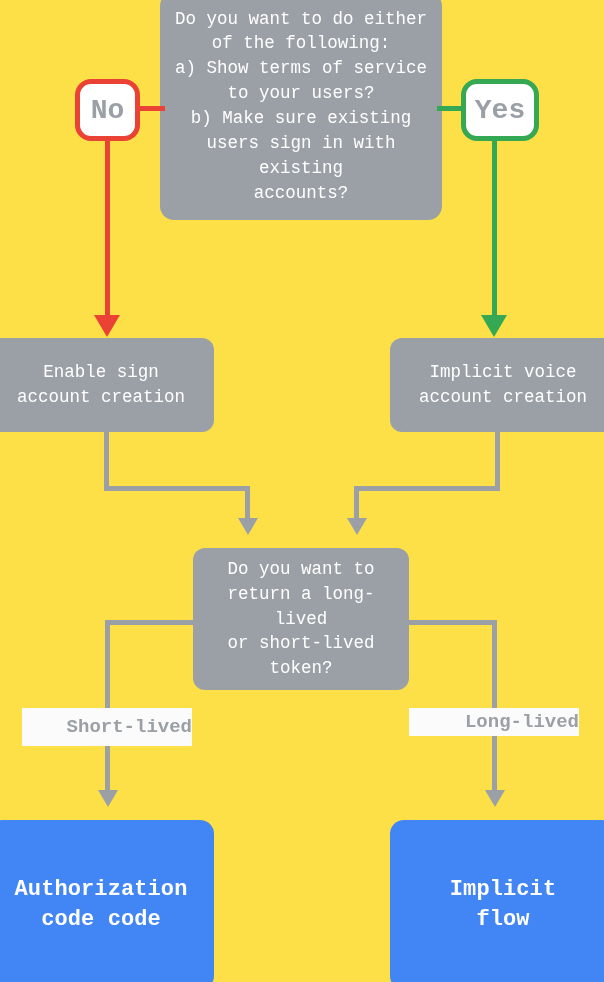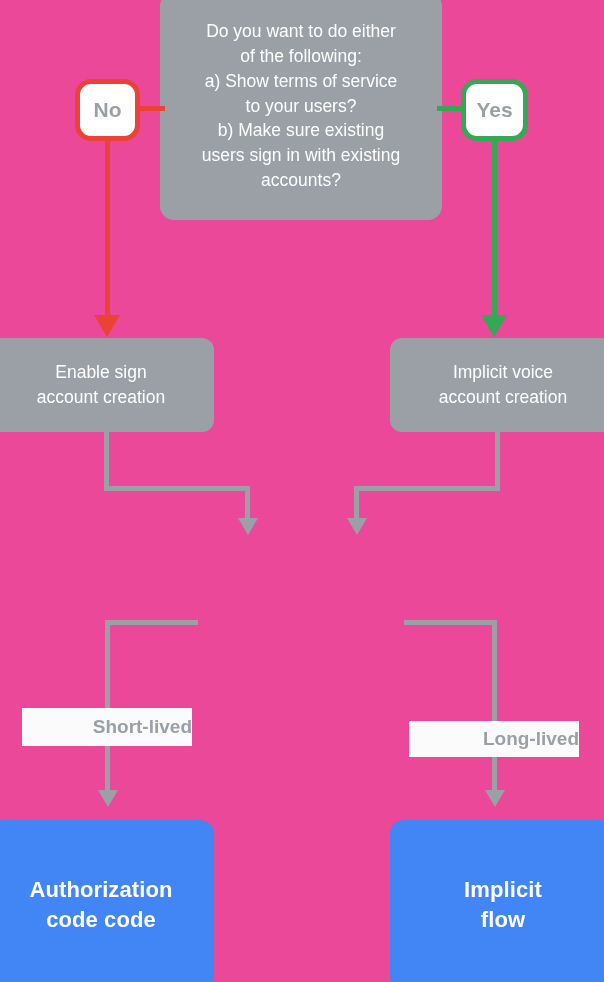--- a/index.html
+++ b/index.html
@@ -8,22 +8,23 @@
     padding: 0;
     background: #000000;
   }
   body {
     font-family: "Liberation Sans", sans-serif;
   }
   #canvas {
     position: relative;
     width: 604px;
     height: 982px;
-    background: #ec4899;
+    background: #fde047;
     overflow: hidden;
+    font-family: Liberation Mono, monospace;
   }
 
   
   .node {
     position: absolute;
     box-sizing: border-box;
     display: flex;
     align-items: center;
     justify-content: center;
     text-align: center;
@@ -50,21 +51,21 @@
 
   
   .badge {
     position: absolute;
     box-sizing: border-box;
     display: flex;
     align-items: center;
     justify-content: center;
     background: #ffffff;
     border-radius: 16px;
-    font-size: 21px;
+    font-size: 28px;
     font-weight: 700;
     color: #9aa0a6;
     z-index: 5;
   }
   .badge-no  { border: 5px solid #ea4335; }
   .badge-yes { border: 5px solid #34a853; }
 
   
   .edge-label {
     position: absolute;
@@ -124,21 +125,21 @@
 
   <div class="badge badge-no" style="left:75px; top:79px; width:65px; height:62px;">
     <span>No</span>
   </div>
 
   <div class="conn conn-red" style="left:105px; top:139px; width:5px; height:180px;"></div>
   <div class="arrowhead arrowhead-red" style="left:94px; top:315px;"></div>
 
   <div class="conn conn-green" style="left:437px; top:106px; width:28px; height:5px;"></div>
 
-  <div class="badge badge-yes" style="left:461px; top:79px; width:67px; height:62px;">
+  <div class="badge badge-yes" style="left:461px; top:79px; width:78px; height:62px;">
     <span>Yes</span>
   </div>
 
   <div class="conn conn-green" style="left:492px; top:139px; width:5px; height:180px;"></div>
   <div class="arrowhead arrowhead-green" style="left:481px; top:315px;"></div>
 
   <div class="node node-gray" style="left:-12px; top:338px; width:226px; height:94px;">
     <span class="node-label">Enable sign
 account creation</span>
   </div>
@@ -151,34 +152,40 @@
   <div class="conn" style="left:104px; top:432px; width:5px; height:59px;"></div>
   <div class="conn" style="left:104px; top:486px; width:146px; height:5px;"></div>
   <div class="conn" style="left:245px; top:486px; width:5px; height:36px;"></div>
   <div class="arrowhead arrowhead-sm" style="left:238px; top:518px;"></div>
 
   <div class="conn" style="left:495px; top:432px; width:5px; height:59px;"></div>
   <div class="conn" style="left:354px; top:486px; width:146px; height:5px;"></div>
   <div class="conn" style="left:354px; top:486px; width:5px; height:36px;"></div>
   <div class="arrowhead arrowhead-sm" style="left:347px; top:518px;"></div>
 
+  <div class="node node-gray" style="left:193px; top:548px; width:216px; height:142px;">
+    <span class="node-label">Do you want to
+return a long-lived
+or short-lived
+token?</span>
+  </div>
 
   <div class="conn" style="left:105px; top:620px; width:93px; height:5px;"></div>
   <div class="conn" style="left:105px; top:620px; width:5px; height:180px;"></div>
   <div class="arrowhead arrowhead-sm" style="left:98px; top:790px;"></div>
 
   <div class="edge-label" style="left:22px; top:708px; width:170px; height:38px;">
     <span>Short-lived</span>
   </div>
 
   <div class="conn" style="left:404px; top:620px; width:93px; height:5px;"></div>
   <div class="conn" style="left:492px; top:620px; width:5px; height:180px;"></div>
   <div class="arrowhead arrowhead-sm" style="left:485px; top:790px;"></div>
 
-  <div class="edge-label" style="left:409px; top:708px; width:170px; height:36px;margin-top:13px;">
+  <div class="edge-label" style="left:409px; top:708px; width:170px; height:28px;">
     <span>Long-lived</span>
   </div>
 
   <div class="node node-blue" style="left:-12px; top:820px; width:226px; height:170px; border-radius:14px;">
     <span class="node-label">Authorization
 code code</span>
   </div>
 
   <div class="node node-blue" style="left:390px; top:820px; width:226px; height:170px; border-radius:14px;">
     <span class="node-label">Implicit

